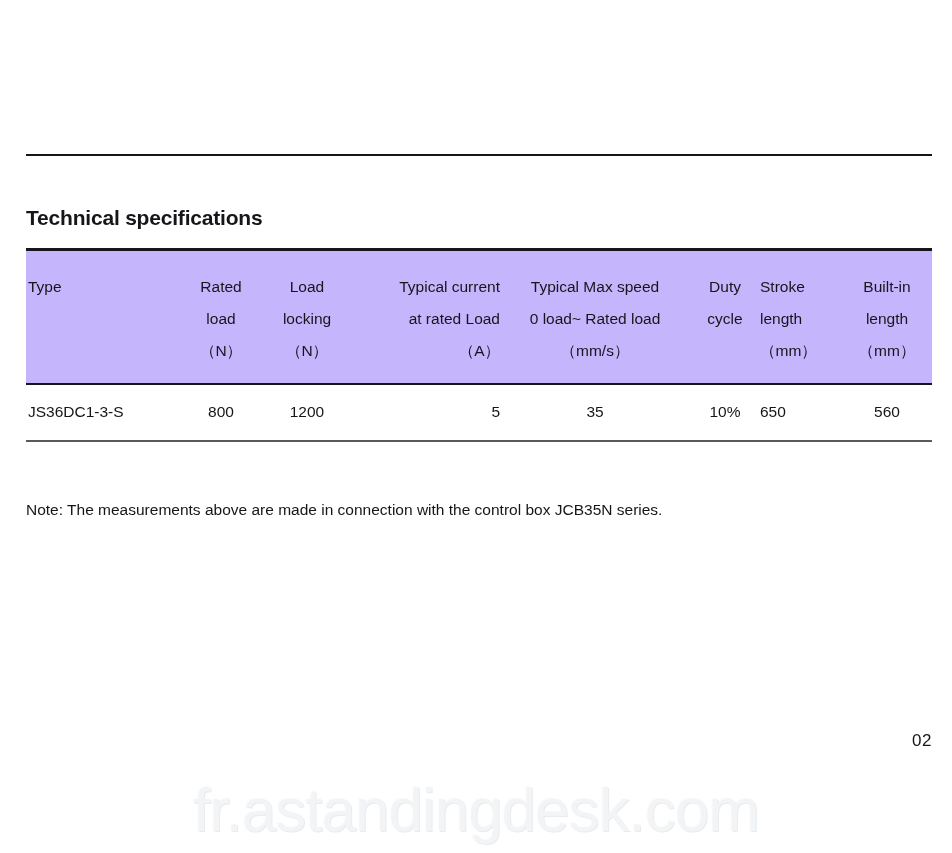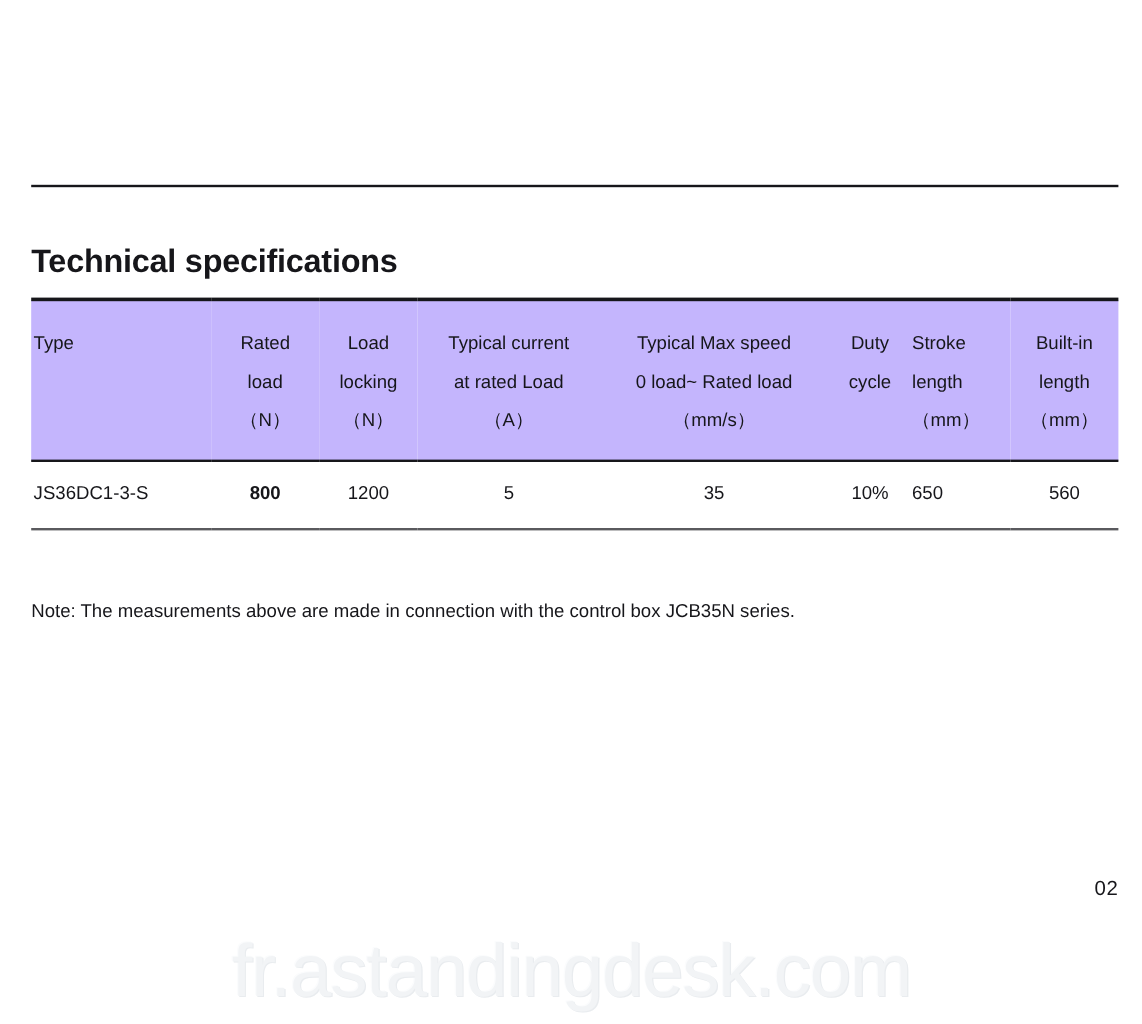--- a/index.html
+++ b/index.html
@@ -25,21 +25,21 @@
     width: 906px;
     height: 2px;
     background: #16161a;
   }
 
   
   .section-heading {
     position: absolute;
     left: 26px;
     top: 205px;
-    font-size: 27px;
+    font-size: 21px;
     font-weight: bold;
     letter-spacing: -0.2px;
     color: #16161a;
     line-height: 26px;
     white-space: nowrap;
     text-align: center;
   }
 
   
   .spec-table-wrap {
@@ -80,23 +80,23 @@
     line-height: 20px;
     color: #16161a;
     height: 57px;
     vertical-align: middle;
     box-sizing: border-box;
     margin-left: 31px;
   }
 
   
   .col-type      { width: 150px; text-align: left;  padding-left: 2px !important; }
-  .col-rated     { width: 90px;  text-align: center; font-weight: bold; }
+  .col-rated     { width: 90px;  text-align: center; }
   .col-self      { width: 82px;  text-align: center; }
-  .col-current   { width: 152px; text-align: center; }
+  .col-current   { width: 152px; text-align: right; }
   .col-speed     { width: 190px; text-align: center; }
   .col-duty      { width: 70px;  text-align: center; }
   .col-stroke    { width: 82px;  text-align: left; }
   .col-builtin   { width: 90px;  text-align: center; }
 
   
   .table-note {
     position: absolute;
     left: 26px;
     top: 463px;

